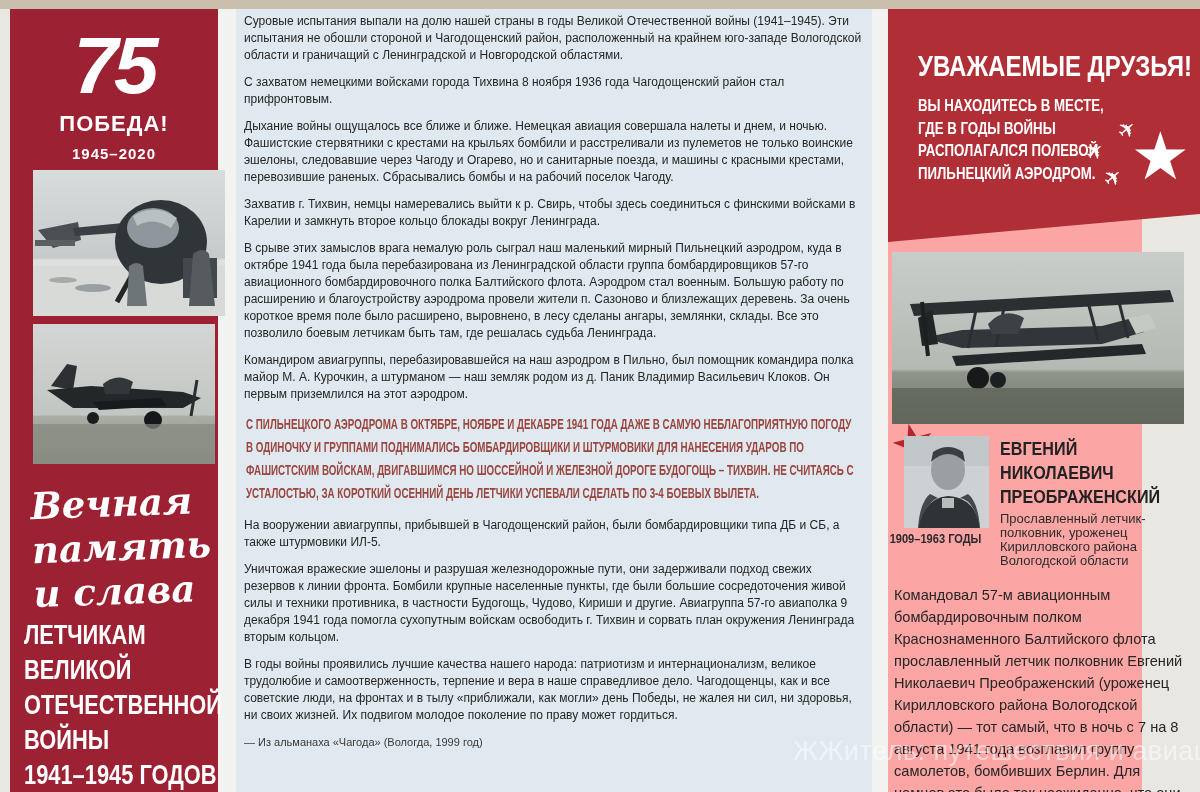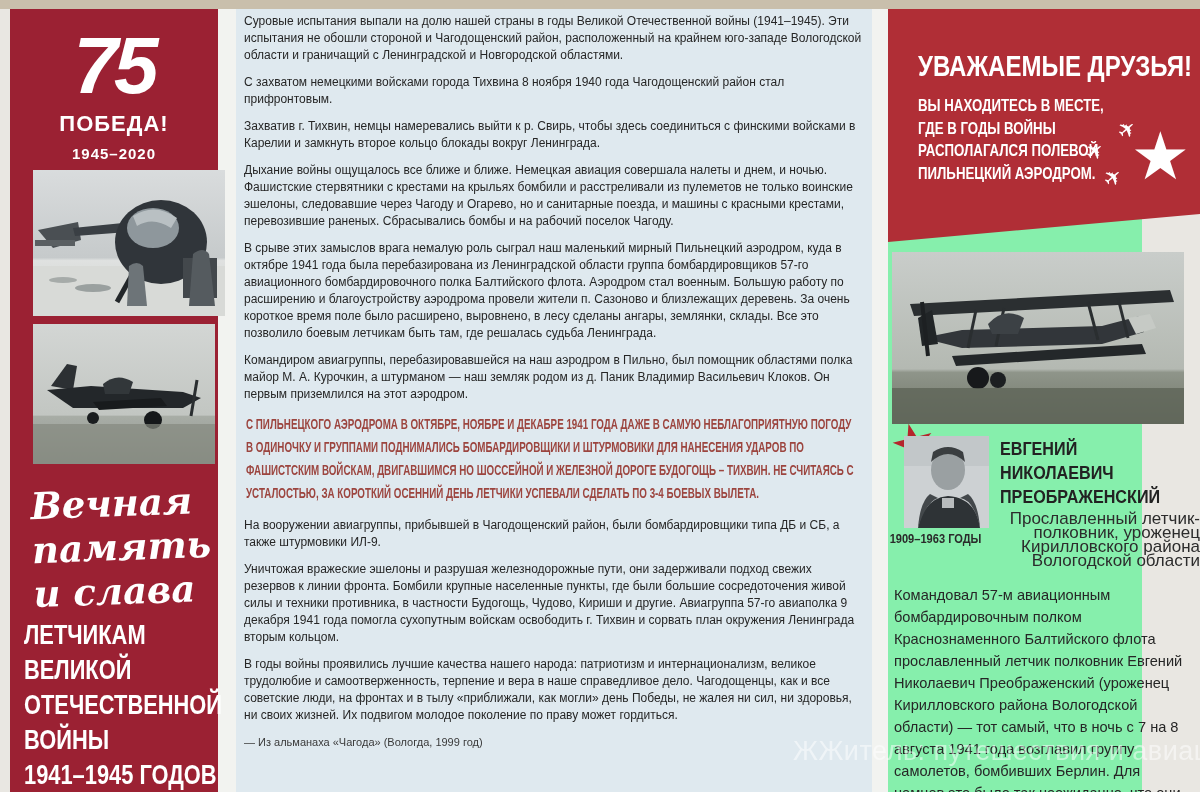--- a/index.html
+++ b/index.html
@@ -33,21 +33,21 @@
   .mid-inner{position:absolute;left:8px;top:4px;width:620px;color:#262626;}
   .mid-inner p{margin:0 0 10px 0;font-size:12px;line-height:17px;}
   .highlight{color:#9c453f;font-weight:700;font-size:14px;line-height:23px;
              transform:scaleX(0.70);transform-origin:0 0;width:875px;
              margin:4px 0 12px 2px;}
   .source{font-size:11px !important;color:#3a3a3a;margin-top:4px !important;}
 
   .gap-right{position:absolute;left:872px;top:0;width:16px;height:783px;background:#f2f3f0;}
 
   
-  .right-col{position:absolute;left:888px;top:0;width:254px;height:783px;background:#86efac;}
+  .right-col{position:absolute;left:888px;top:0;width:254px;height:783px;background:#fca5a5;}
   .notice{position:absolute;left:0;top:0;width:312px;height:233px;background:#b02e36;
           clip-path:polygon(0 0,100% 0,100% 88%,0 100%);color:#fff;}
   .notice-title{position:absolute;left:30px;top:40px;font-size:30px;font-weight:800;
           transform:scaleX(0.80);transform-origin:0 0;white-space:nowrap;}
   .notice-body{position:absolute;left:30px;top:86px;font-size:17px;font-weight:700;
           line-height:22.5px;white-space:pre-line;
           transform:scaleX(0.78);transform-origin:0 0;width:320px;}
   .star-cluster{position:absolute;left:190px;top:100px;width:118px;height:100px;}
   .big-star{position:absolute;right:6px;top:14px;font-size:66px;line-height:66px;color:#fff;}
   .plane{position:absolute;color:#fff;font-size:22px;transform:rotate(-40deg);}
@@ -57,22 +57,22 @@
   .biplane-photo{left:4px;top:243px;width:292px;height:172px;}
   .portrait-star{position:absolute;left:2px;top:408px;font-size:52px;line-height:52px;
           color:#b5252c;transform:rotate(-14deg);}
   .portrait{left:16px;top:427px;width:85px;height:92px;}
   .pilot-years{position:absolute;left:0;top:522px;width:116px;text-align:center;
           font-size:13.5px;font-weight:800;color:#2a2a2a;
           transform:scaleX(0.82);transform-origin:0 0;white-space:nowrap;}
   .pilot-name{position:absolute;left:112px;top:428px;font-size:19px;font-weight:800;
           color:#222;line-height:24px;white-space:pre-line;
           transform:scaleX(0.85);transform-origin:0 0;width:240px;}
-  .pilot-sub{position:absolute;left:112px;top:503px;width:200px;font-size:17px;
-          line-height:14px;color:#2c2c2c;text-align:right;}
+  .pilot-sub{position:absolute;left:112px;top:503px;width:200px;font-size:13px;
+          line-height:14px;color:#2c2c2c;}
   .pilot-bio{position:absolute;left:6px;top:560px;width:300px;font-size:14.6px;
           line-height:22px;color:#262626;}
 
   .watermark{position:absolute;left:793px;top:727px;font-size:27px;
           color:rgba(255,255,255,0.5);letter-spacing:.5px;white-space:nowrap;}
 </style>
 </head>
 <body>
 
 <div class="strip-top"></div>
@@ -142,27 +142,27 @@
 и слава</div>
   <div class="dedication">ЛЕТЧИКАМ
 ВЕЛИКОЙ
 ОТЕЧЕСТВЕННОЙ
 ВОЙНЫ
 1941–1945 ГОДОВ</div>
 
   <main class="mid-col">
     <div class="mid-inner">
       <p>Суровые испытания выпали на долю нашей страны в годы Великой Отечественной войны (1941–1945). Эти испытания не обошли стороной и Чагодощенский район, расположенный на крайнем юго-западе Вологодской области и граничащий с Ленинградской и Новгородской областями.</p>
-      <p>С захватом немецкими войсками города Тихвина 8 ноября 1940 года Чагодощенский район стал прифронтовым.</p>
+      <p>С захватом немецкими войсками города Тихвина 8 ноября 1936 года Чагодощенский район стал прифронтовым.</p>
+      <p>Дыхание войны ощущалось все ближе и ближе. Немецкая авиация совершала налеты и днем, и ночью. Фашистские стервятники с крестами на крыльях бомбили и расстреливали из пулеметов не только воинские эшелоны, следовавшие через Чагоду и Огарево, но и санитарные поезда, и машины с красными крестами, перевозившие раненых. Сбрасывались бомбы и на рабочий поселок Чагоду.</p>
       <p>Захватив г. Тихвин, немцы намеревались выйти к р. Свирь, чтобы здесь соединиться с финскими войсками в Карелии и замкнуть второе кольцо блокады вокруг Ленинграда.</p>
-      <p>Дыхание войны ощущалось все ближе и ближе. Немецкая авиация совершала налеты и днем, и ночью. Фашистские стервятники с крестами на крыльях бомбили и расстреливали из пулеметов не только воинские эшелоны, следовавшие через Чагоду и Огарево, но и санитарные поезда, и машины с красными крестами, перевозившие раненых. Сбрасывались бомбы и на рабочий поселок Чагоду.</p>
       <p>В срыве этих замыслов врага немалую роль сыграл наш маленький мирный Пильнецкий аэродром, куда в октябре 1941 года была перебазирована из Ленинградской области группа бомбардировщиков 57-го авиационного бомбардировочного полка Балтийского флота. Аэродром стал военным. Большую работу по расширению и благоустройству аэродрома провели жители п. Сазоново и близлежащих деревень. За очень короткое время поле было расширено, выровнено, в лесу сделаны ангары, землянки, склады. Все это позволило боевым летчикам быть там, где решалась судьба Ленинграда.</p>
-      <p>Командиром авиагруппы, перебазировавшейся на наш аэродром в Пильно, был помощник областями полка майор М. А. Курочкин, а штурманом — наш земляк родом из д. Паник Владимир Васильевич Клоков. Он первым приземлился на этот аэродром.</p>
+      <p>Командиром авиагруппы, перебазировавшейся на наш аэродром в Пильно, был помощник командира полка майор М. А. Курочкин, а штурманом — наш земляк родом из д. Паник Владимир Васильевич Клоков. Он первым приземлился на этот аэродром.</p>
       <div class="highlight">С ПИЛЬНЕЦКОГО АЭРОДРОМА В ОКТЯБРЕ, НОЯБРЕ И ДЕКАБРЕ 1941 ГОДА ДАЖЕ В САМУЮ НЕБЛАГОПРИЯТНУЮ ПОГОДУ В ОДИНОЧКУ И ГРУППАМИ ПОДНИМАЛИСЬ БОМБАРДИРОВЩИКИ И ШТУРМОВИКИ ДЛЯ НАНЕСЕНИЯ УДАРОВ ПО ФАШИСТСКИМ ВОЙСКАМ, ДВИГАВШИМСЯ НО ШОССЕЙНОЙ И ЖЕЛЕЗНОЙ ДОРОГЕ БУДОГОЩЬ – ТИХВИН. НЕ СЧИТАЯСЬ С УСТАЛОСТЬЮ, ЗА КОРОТКИЙ ОСЕННИЙ ДЕНЬ ЛЕТЧИКИ УСПЕВАЛИ СДЕЛАТЬ ПО 3-4 БОЕВЫХ ВЫЛЕТА.</div>
-      <p>На вооружении авиагруппы, прибывшей в Чагодощенский район, были бомбардировщики типа ДБ и СБ, а также штурмовики ИЛ-9.</p>
+      <p>На вооружении авиагруппы, прибывшей в Чагодощенский район, были бомбардировщики типа ДБ и СБ, а также штурмовики ИЛ-5.</p>
       <p>Уничтожая вражеские эшелоны и разрушая железнодорожные пути, они задерживали подход свежих резервов к линии фронта. Бомбили крупные населенные пункты, где были большие сосредоточения живой силы и техники противника, в частности Будогощь, Чудово, Кириши и другие. Авиагруппа 57-го авиаполка 9 декабря 1941 года помогла сухопутным войскам освободить г. Тихвин и сорвать план окружения Ленинграда вторым кольцом.</p>
       <p>В годы войны проявились лучшие качества нашего народа: патриотизм и интернационализм, великое трудолюбие и самоотверженность, терпение и вера в наше справедливое дело. Чагодощенцы, как и все советские люди, на фронтах и в тылу «приближали, как могли» день Победы, не жалея ни сил, ни здоровья, ни своих жизней. Их подвигом молодое поколение по праву может гордиться.</p>
       <p class="source">— Из альманаха «Чагода» (Вологда, 1999 год)</p>
     </div>
   </main>
   <div class="gap-right"></div>
 
   <section class="right-col">
     <div class="notice">
       <div class="notice-title">УВАЖАЕМЫЕ ДРУЗЬЯ!</div>

